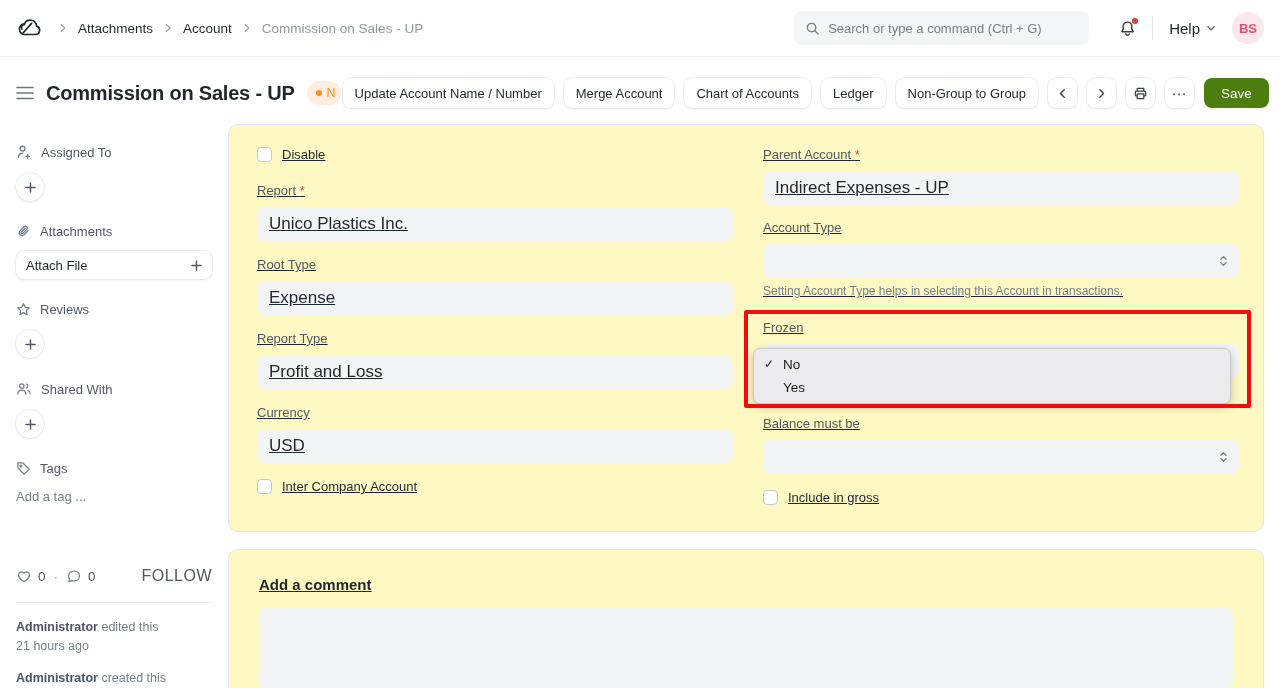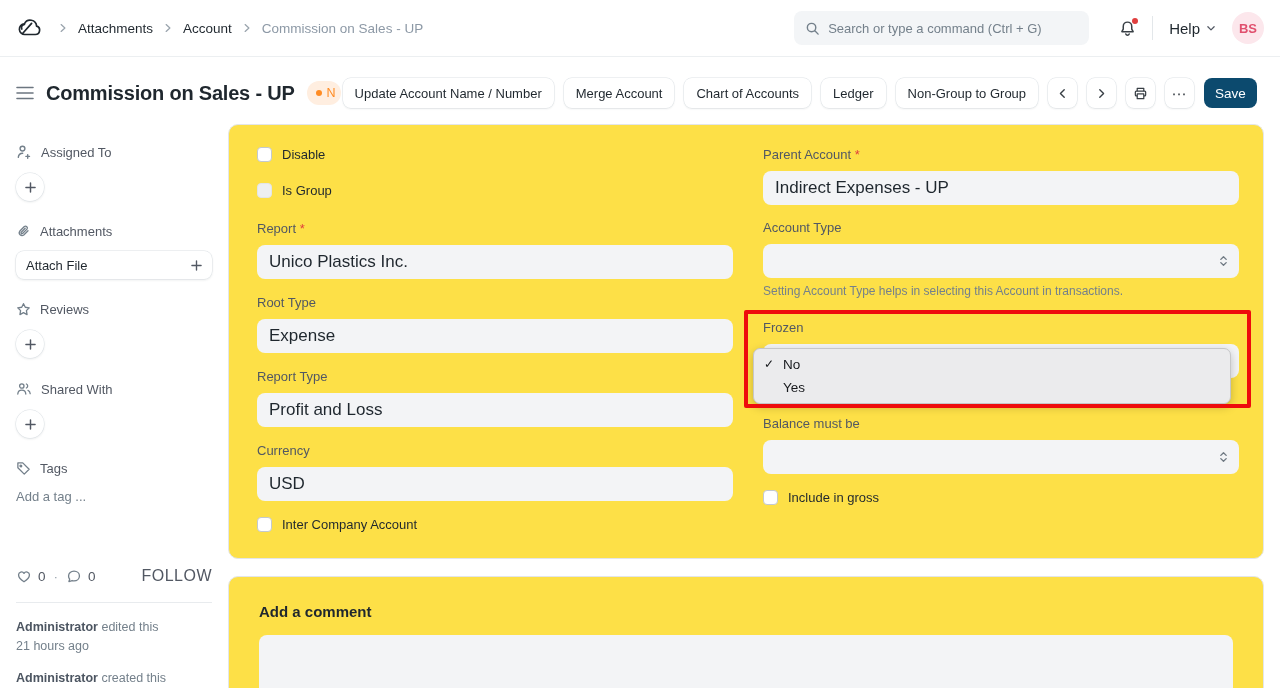--- a/index.html
+++ b/index.html
@@ -38,21 +38,21 @@
     gap:5px; padding-left:9px; color:#ff8c24; font-size:12.5px; font-weight:500;
     flex-shrink:0; }
   .status-dot { width:6px; height:6px; border-radius:50%; background:#ff8c24; flex-shrink:0; }
   .head-actions { display:flex; align-items:center; gap:10px; margin-left:2px; }
   .btn { height:30px; padding:0 12px; background:#fff; border:none; border-radius:8px;
     box-shadow:0 0 0 0.5px #dde2e6, 0 1px 2px rgba(25,39,52,.10);
     font-family:"Liberation Sans", sans-serif; font-size:13px; color:#1f272e;
     display:flex; align-items:center; white-space:nowrap; cursor:pointer; }
   .icon-btn { width:29px; padding:0; justify-content:center; }
   .ellipsis { font-size:15px; letter-spacing:1px; color:#383f45; line-height:1; }
-  .save-btn { background:#0c4a6e; color:#fff; box-shadow:none; padding:0 11px;
+  .save-btn { background:#4d7c0f; color:#fff; box-shadow:none; padding:0 17px;
     font-size:13.5px; }
 
   
   .content { display:flex; align-items:flex-start; }
   .sidebar { width:228px; flex-shrink:0; padding:20px 16px 0; }
   .main { flex:1; margin:0 16px 0 0; }
 
   
   .sb-head { display:flex; align-items:center; gap:9px; font-size:13px;
     color:#525863; font-weight:500; }
@@ -70,21 +70,21 @@
     font-size:13.5px; color:#525863; }
   .likes-row .cnt { color:#525863; }
   .likes-row .sep { color:#9aa4ad; margin:0 2px; }
   .follow { margin-left:auto; font-size:16px; font-weight:500; letter-spacing:.5px;
     color:#525863; cursor:pointer; }
   .sb-divider { border-top:1px solid #e8ebee; margin:17px 0 15px; }
   .activity-item { font-size:12.5px; color:#74808b; line-height:1.5; margin-bottom:13px; }
   .activity-item b { color:#4c5561; font-weight:700; }
 
   
-  .card { background:#fde047; border:1px solid #e3e6e9; border-radius:10px; }
+  .card { background:#fef9c3; border:1px solid #e3e6e9; border-radius:10px;text-decoration:underline; }
   .form-card { padding:20px 24px 26px 28px; }
   .grid { display:grid; grid-template-columns:1fr 1fr; column-gap:30px; }
   .check-row { display:flex; align-items:center; gap:10px; }
   .checkbox { width:15px; height:15px; border:1px solid #c3c9cf; border-radius:4px;
     background:#fff; flex-shrink:0; cursor:pointer; }
   .checkbox.disabled { background:#edeff1; border-color:#e2e5e8; cursor:default; }
   .check-label { font-size:13px; color:#1f272e; }
   .flabel { font-size:13px; color:#525863; margin-bottom:9px; }
   .req { color:#e03e3e; }
   .fvalue { height:34px; background:#f3f4f6; border-radius:8px; padding:0 12px;
@@ -337,24 +337,20 @@
   </div>
 
   <div class="main">
     <div class="card form-card">
       <div class="grid">
 
         <div>
           <div class="check-row mb21" style="margin-top:2px;">
             <span class="checkbox"></span>
             <span class="check-label">Disable</span>
-          </div>
-          <div class="check-row mb23">
-            <span class="checkbox disabled"></span>
-            <span class="check-label">Is Group</span>
           </div>
 
           <div class="mb16">
             <div class="flabel"><span>Report</span> <span class="req">*</span></div>
             <div class="fvalue">Unico Plastics Inc.</div>
           </div>
 
           <div class="mb16">
             <div class="flabel">Root Type</div>
             <div class="fvalue">Expense</div>

